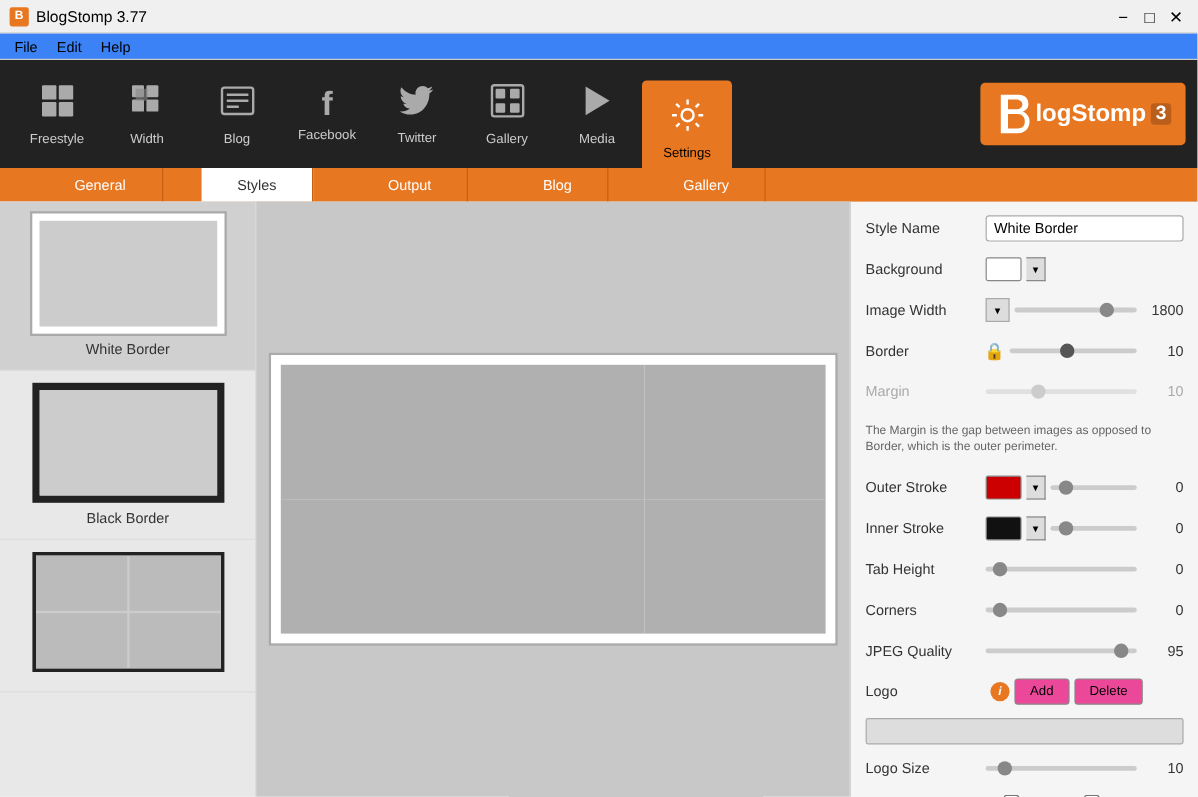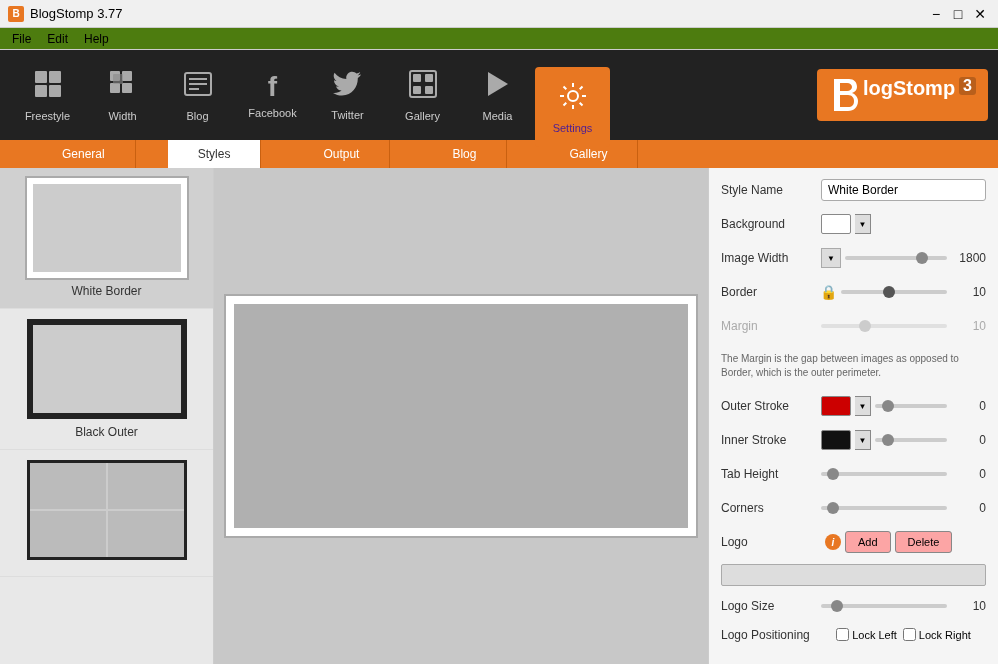--- a/index.html
+++ b/index.html
@@ -6,31 +6,31 @@
     body { width: 998px; height: 664px; font-family: Arial, sans-serif; font-size: 12px; background: #f0f0f0; overflow: hidden; }
 
     
     .titlebar { background: #f0f0f0; height: 28px; display: flex; align-items: center; padding: 0 8px; border-bottom: 1px solid #ccc; }
     .titlebar-icon { width: 16px; height: 16px; background: #e87722; border-radius: 2px; margin-right: 6px; display: flex; align-items: center; justify-content: center; color: white; font-size: 10px; font-weight: bold; }
     .titlebar-title { font-size: 13px; flex: 1; }
     .titlebar-controls { display: flex; gap: 2px; }
     .titlebar-btn { width: 20px; height: 20px; background: none; border: none; cursor: pointer; font-size: 14px; display: flex; align-items: center; justify-content: center; }
 
     
-    .menubar { background: #4d7c0f; height: 22px; display: flex; align-items: center; padding: 0 4px; border-bottom: 1px solid #ccc; text-align: center; }
+    .menubar { background: #3b82f6; height: 22px; display: flex; align-items: center; padding: 0 4px; border-bottom: 1px solid #ccc; text-align: center; }
     .menu-item { padding: 2px 8px; cursor: pointer; font-size: 12px; }
 
     
     .toolbar { background: #222; height: 90px; display: flex; align-items: center; padding: 0 10px; }
     .toolbar-item { display: flex; flex-direction: column; align-items: center; justify-content: center; width: 75px; height: 80px; color: #ccc; cursor: pointer; border-radius: 4px; }
-    .toolbar-item.active { background: #e87722; color: #4c1d95; margin-top: 24px; }
+    .toolbar-item.active { background: #e87722; color: #000000; margin-top: 24px; }
     .toolbar-item .icon { font-size: 28px; margin-bottom: 4px; }
     .toolbar-item .label { font-size: 11px; }
     .toolbar-logo { margin-left: auto; display: flex; align-items: center; }
-    .logo-box { background: #e87722; padding: 8px 12px; display: flex; align-items: flex-start; border-radius: 4px; }
+    .logo-box { background: #e87722; padding: 8px 12px; display: flex; align-items: center; border-radius: 4px; }
 
     
     .subtabs { background: #e87722; height: 28px; display: flex; align-items: stretch; }
     .subtab { padding: 0 30px; display: flex; align-items: center; cursor: pointer; font-size: 12px; color: white; border-right: 1px solid #c96010; margin-left: 32px; }
     .subtab.active { background: white; color: #333; }
 
     
     .main { display: flex; height: calc(664px - 28px - 22px - 90px - 28px); }
 
     
@@ -56,21 +56,21 @@
     .setting-label { width: 100px; font-size: 12px; color: #333; flex-shrink: 0; }
     .setting-control { flex: 1; display: flex; align-items: center; gap: 4px; }
     .setting-input { width: 100%; padding: 3px 6px; border: 1px solid #aaa; border-radius: 3px; font-size: 12px; }
     .setting-value { width: 35px; text-align: right; font-size: 12px; color: #333; flex-shrink: 0; }
     .slider-track { flex: 1; height: 4px; background: #ccc; border-radius: 2px; position: relative; cursor: pointer; }
     .slider-thumb { width: 12px; height: 12px; background: #888; border-radius: 50%; position: absolute; top: -4px; cursor: pointer; }
     .color-swatch { width: 30px; height: 20px; border: 1px solid #888; border-radius: 2px; cursor: pointer; }
     .color-dropdown-btn { width: 16px; height: 20px; background: #ddd; border: 1px solid #888; border-left: none; cursor: pointer; display: flex; align-items: center; justify-content: center; font-size: 8px; }
     .lock-icon { width: 16px; height: 20px; display: flex; align-items: center; justify-content: center; font-size: 14px; color: #666; }
     .info-note { font-size: 10px; color: #666; line-height: 1.4; margin-bottom: 10px; padding: 4px 0; }
-    .logo-btn { padding: 4px 12px; border: 1px solid #888; background: #fca5a5; border-radius: 3px; cursor: pointer; font-size: 11px; }
+    .logo-btn { padding: 4px 12px; border: 1px solid #888; background: #ec4899; border-radius: 3px; cursor: pointer; font-size: 11px; }
     .logo-bar { height: 22px; background: #ddd; border: 1px solid #aaa; border-radius: 2px; margin-bottom: 8px; }
     .checkbox-group { display: flex; align-items: center; gap: 6px; flex-wrap: wrap; }
     .checkbox-item { display: flex; align-items: center; gap: 3px; font-size: 11px; }
     .info-icon { width: 16px; height: 16px; background: #e87722; border-radius: 50%; color: white; display: flex; align-items: center; justify-content: center; font-size: 10px; font-style: italic; font-weight: bold; margin-left: 4px; cursor: pointer; }
     .image-width-control { display: flex; align-items: center; gap: 4px; flex: 1; }
   </style>
 </head>
 <body>
 
 <div class="titlebar">
@@ -195,21 +195,21 @@
       <div class="style-preview white-border">
         <div style="width:100%;height:100%;background:#ccc;"></div>
       </div>
       <span class="style-label">White Border</span>
     </div>
 
     <div class="style-item">
       <div class="style-preview black-border">
         <div style="width:100%;height:100%;background:#ccc;"></div>
       </div>
-      <span class="style-label">Black Outer</span>
+      <span class="style-label">Black Border</span>
     </div>
 
 
     <div class="style-item">
       <div class="style-preview black-tab" style="position:relative;">
         <div style="width:100%;height:100%;background:#ccc;display:grid;grid-template-columns:1fr 1fr;grid-template-rows:1fr 1fr;gap:2px;">
           <div style="background:#bbb;"></div>
           <div style="background:#bbb;"></div>
           <div style="background:#bbb;"></div>
           <div style="background:#bbb;"></div>
@@ -320,20 +320,29 @@
     <div class="setting-row">
       <span class="setting-label">Corners</span>
       <div class="setting-control">
         <div class="slider-track">
           <div class="slider-thumb" style="left:5%;"></div>
         </div>
         <span class="setting-value">0</span>
       </div>
     </div>
 
+    <div class="setting-row">
+      <span class="setting-label">JPEG Quality</span>
+      <div class="setting-control">
+        <div class="slider-track">
+          <div class="slider-thumb" style="left:85%;"></div>
+        </div>
+        <span class="setting-value">95</span>
+      </div>
+    </div>
 
     <div class="setting-row">
       <span class="setting-label">Logo</span>
       <div class="setting-control">
         <div class="info-icon">i</div>
         <button class="logo-btn">Add</button>
         <button class="logo-btn">Delete</button>
       </div>
     </div>
 

